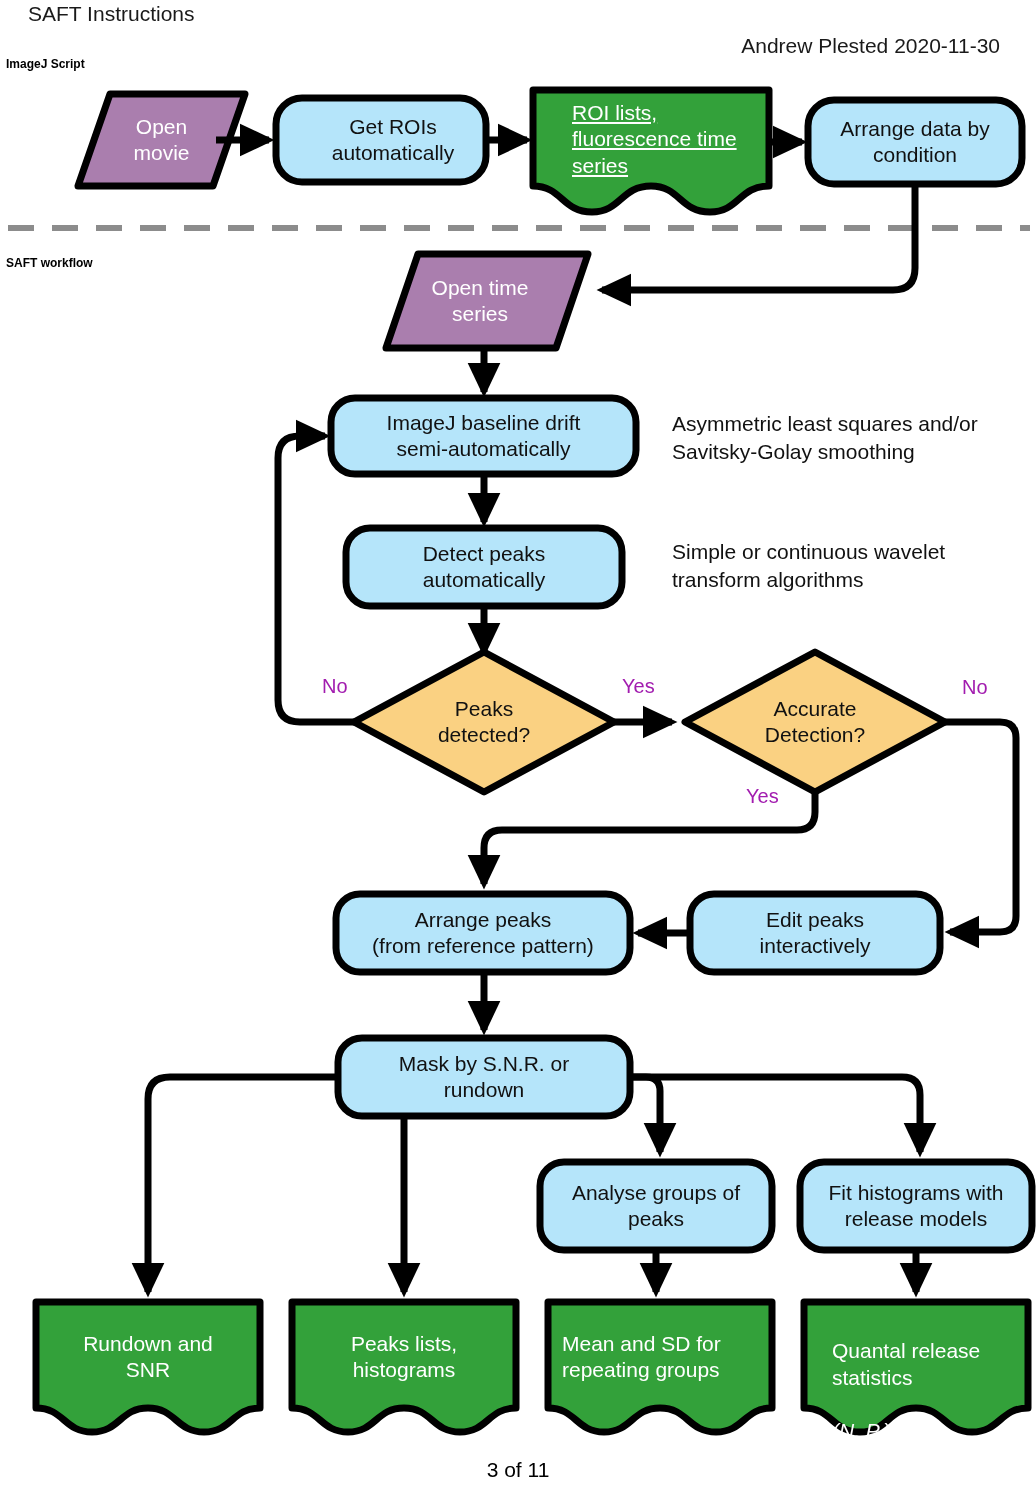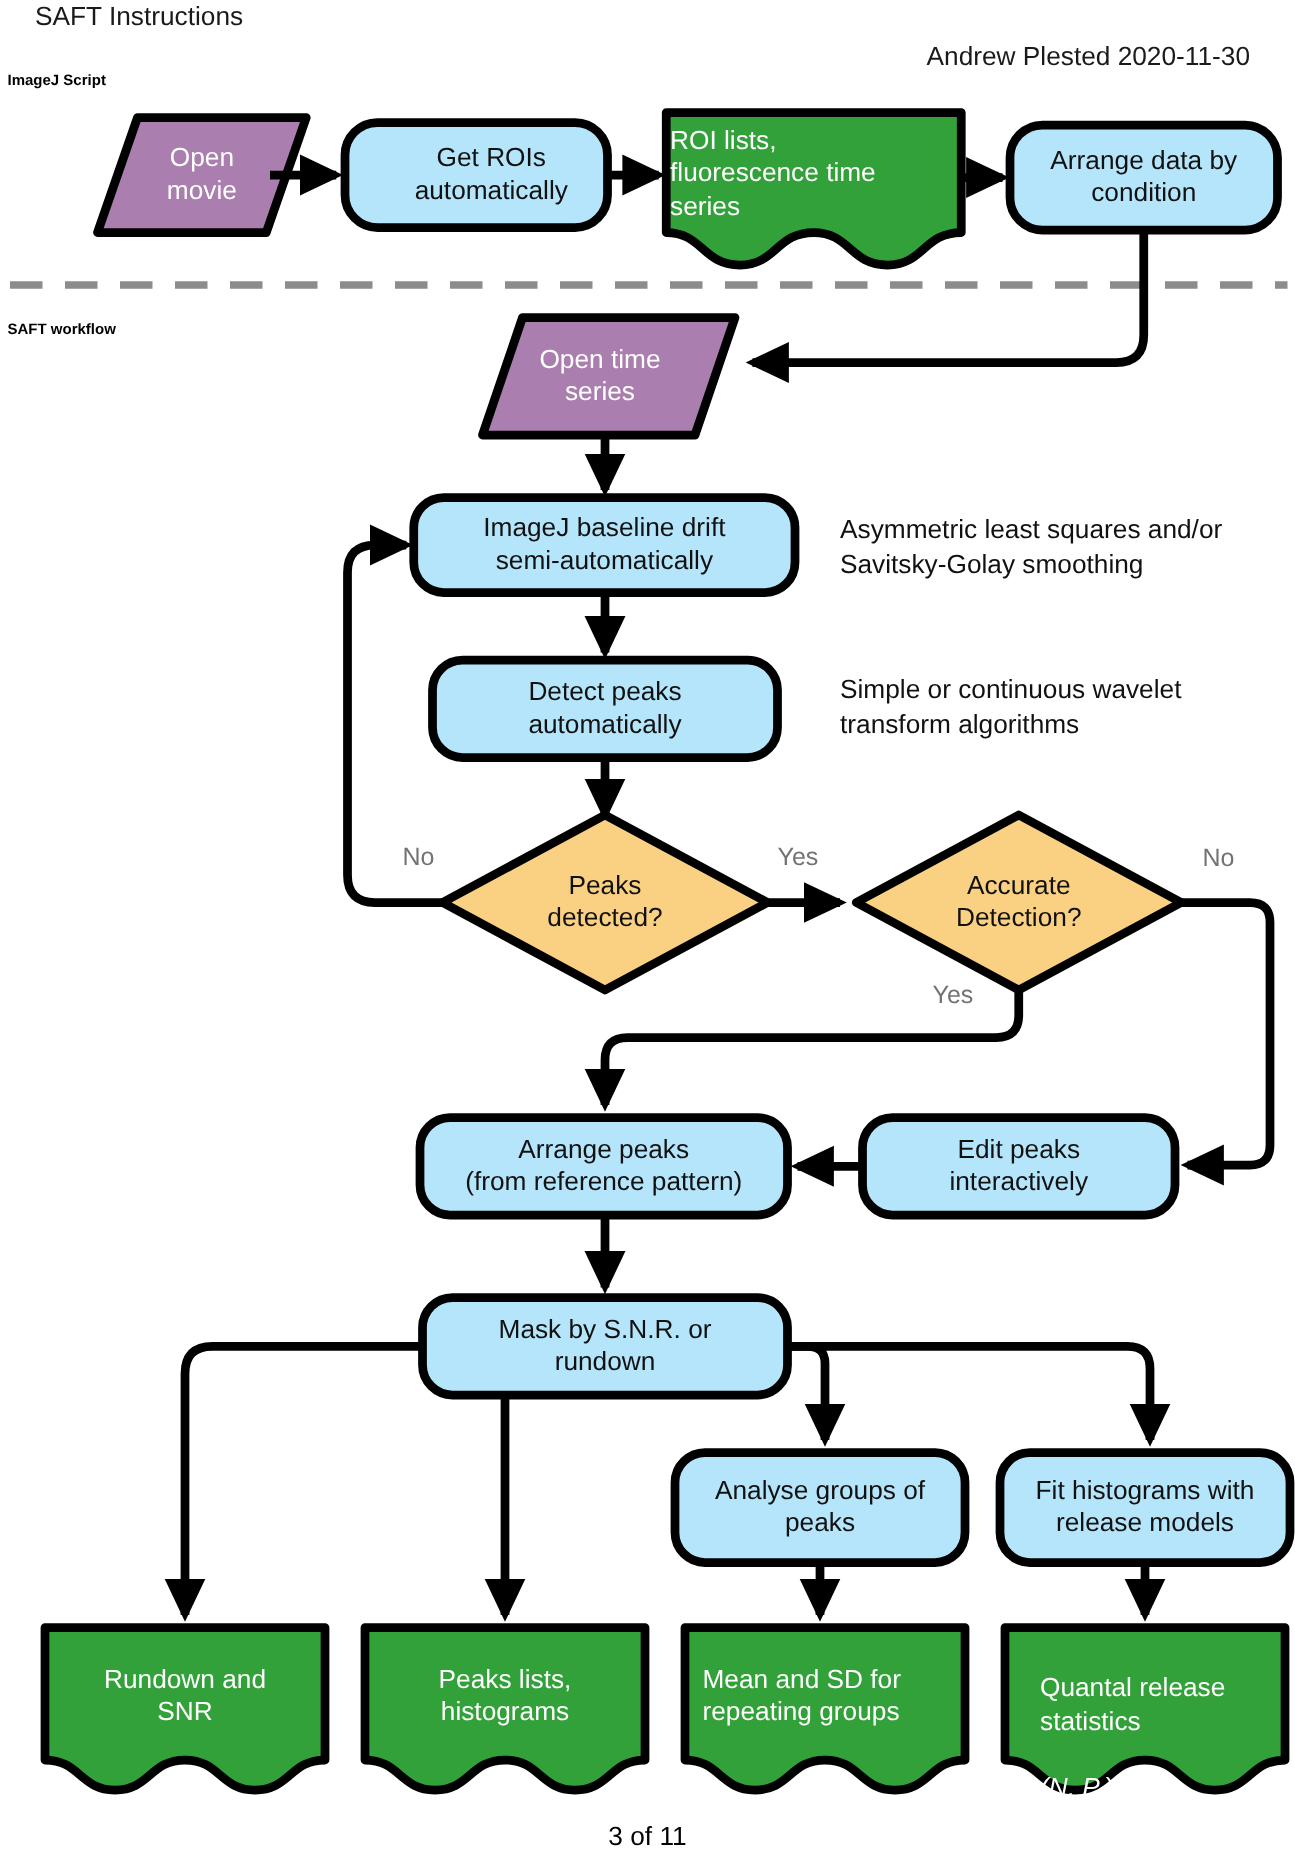--- a/index.html
+++ b/index.html
@@ -52,21 +52,21 @@
     color:#111;
     white-space:pre-line;
   }
   #annot-baseline{left:672px; top:410px;}
   #annot-detect{left:672px; top:538px;}
 
   
   .elabel{
     position:absolute;
     font-size:20px;
-    color:#737373;
+    color:#a21caf;
     white-space:nowrap;
   }
   #lab-no1{left:322px; top:675px;}
   #lab-yes1{left:622px; top:675px;}
   #lab-no2{left:962px; top:676px;}
   #lab-yes2{left:746px; top:785px;}
 
   
   svg.layer{
     position:absolute;
@@ -191,21 +191,21 @@
              c-28,0 -28,24 -56,24 c-28,0 -28,-24 -56,-24
              c-28,0 -28,24 -56,24 c-28,0 -28,-24 -56,-24 z" fill="#33a13a" stroke="#000" stroke-width="7" stroke-linejoin="round"></path>
   </svg>
 
   <div class="nodetext t-light" style="left:78px;  top:94px;  width:167px; height:92px;">Open
 movie</div>
 
   <div class="nodetext t-dark" style="left:288px; top:98px;  width:210px; height:84px;">Get ROIs
 automatically</div>
 
-  <div class="nodetext t-light t-left" style="left:536px; top:92px; width:218px; height:94px; align-items:flex-start; padding-top:8px;">ROI lists,
+  <div class="nodetext t-light t-left" style="left:572px; top:92px; width:218px; height:94px; align-items:flex-start; padding-top:8px;text-decoration:underline;">ROI lists,
 fluorescence time
 series</div>
 
   <div class="nodetext t-dark" style="left:808px; top:100px; width:214px; height:84px;">Arrange data by
 condition</div>
 
   <div class="nodetext t-light" style="left:392px; top:254px; width:176px; height:94px;">Open time
 series</div>
 
   <div class="nodetext t-dark" style="left:331px; top:398px; width:305px; height:76px;">ImageJ baseline drift

